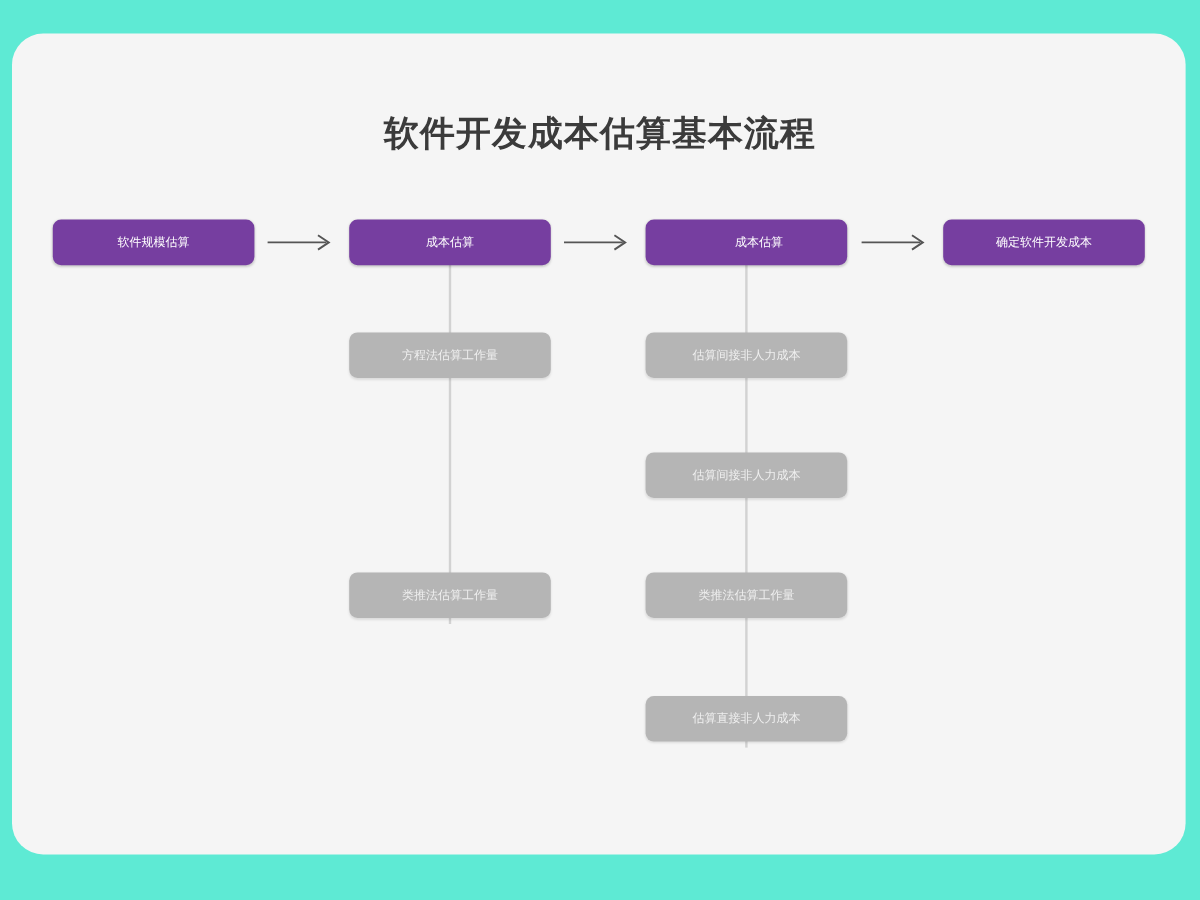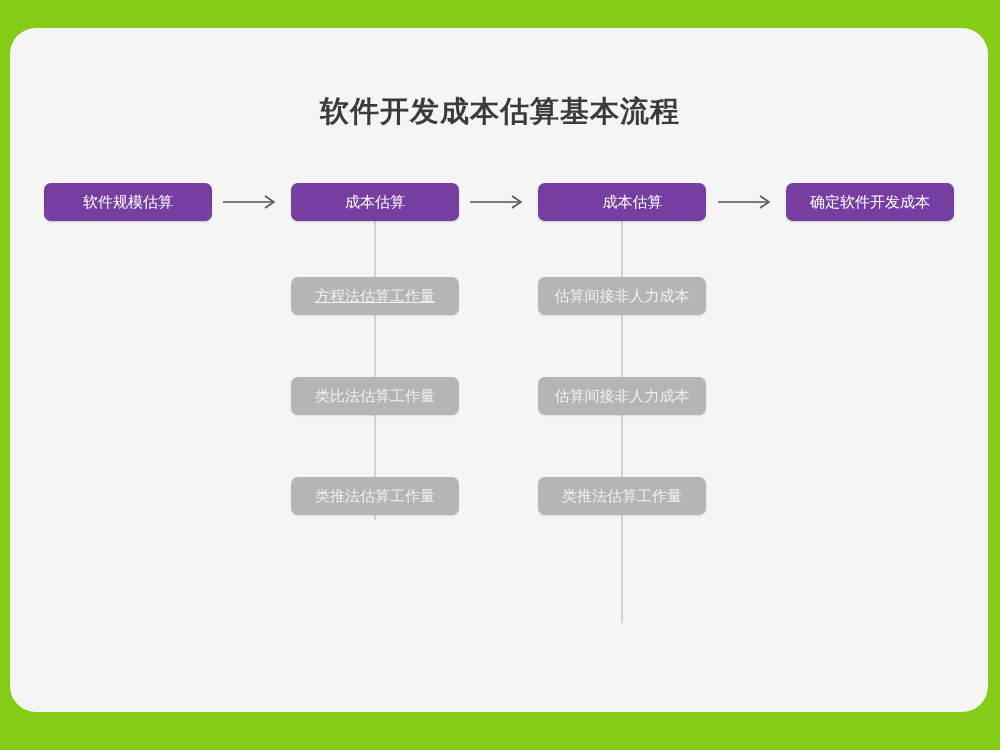--- a/index.html
+++ b/index.html
@@ -11,21 +11,21 @@
     width: 1000px;
     height: 750px;
     font-family: "Liberation Sans", "DejaVu Sans", sans-serif;
     overflow: hidden;
   }
 
   .canvas {
     position: relative;
     width: 1000px;
     height: 750px;
-    background: #84cc16;
+    background: #5eead4;
   }
 
   
   .card {
     position: absolute;
     left: 10px;
     top: 28px;
     width: 978px;
     height: 684px;
     background: #f5f5f5;
@@ -56,21 +56,21 @@
 
   
   .node {
     position: absolute;
     box-sizing: border-box;
     height: 38px;
     border-radius: 7px;
     display: flex;
     align-items: center;
     justify-content: center;
-    font-size: 15px;
+    font-size: 10px;
     white-space: nowrap;
   }
   .node-primary {
     background: #763ea0;
     color: #ffffff;
     box-shadow: 0 1px 2px rgba(0,0,0,0.18);
   }
   .node-sub {
     background: #b5b5b5;
     color: #efefef;
@@ -95,21 +95,21 @@
     color: #555555;
     font-size: 22px;
     line-height: 1;
   }
   .arrow svg { display: block; }
   .a-1 { left: 216px; }
   .a-2 { left: 463px; }
   .a-3 { left: 711px; }
 
   
-  .l-1 { left: 291px; top: 277px; width: 168px; text-decoration: underline; }
+  .l-1 { left: 291px; top: 277px; width: 168px; }
   .l-2 { left: 291px; top: 377px; width: 168px; }
   .l-3 { left: 291px; top: 477px; width: 168px; }
 
   
   .r-1 { left: 538px; top: 277px; width: 168px; }
   .r-2 { left: 538px; top: 377px; width: 168px; }
   .r-3 { left: 538px; top: 477px; width: 168px; }
   .r-4 { left: 538px; top: 580px; width: 168px; }
 </style>
 </head>
@@ -147,20 +147,20 @@
   <div class="arrow a-3">
     <svg width="58" height="16" viewBox="0 0 58 16" aria-hidden="true">
       <line x1="1" y1="8" x2="50" y2="8" stroke="#555555" stroke-width="1.6"></line>
       <polyline points="43,2 52,8 43,14" fill="none" stroke="#555555" stroke-width="1.6"></polyline>
     </svg>
   </div>
 
   <div class="node node-primary n-top-4">确定软件开发成本</div>
 
   <div class="node node-sub l-1">方程法估算工作量</div>
-  <div class="node node-sub l-2">类比法估算工作量</div>
   <div class="node node-sub l-3">类推法估算工作量</div>
 
   <div class="node node-sub r-1">估算间接非人力成本</div>
   <div class="node node-sub r-2">估算间接非人力成本</div>
   <div class="node node-sub r-3">类推法估算工作量</div>
+  <div class="node node-sub r-4">估算直接非人力成本</div>
 
 </div>
 
 </body></html>

